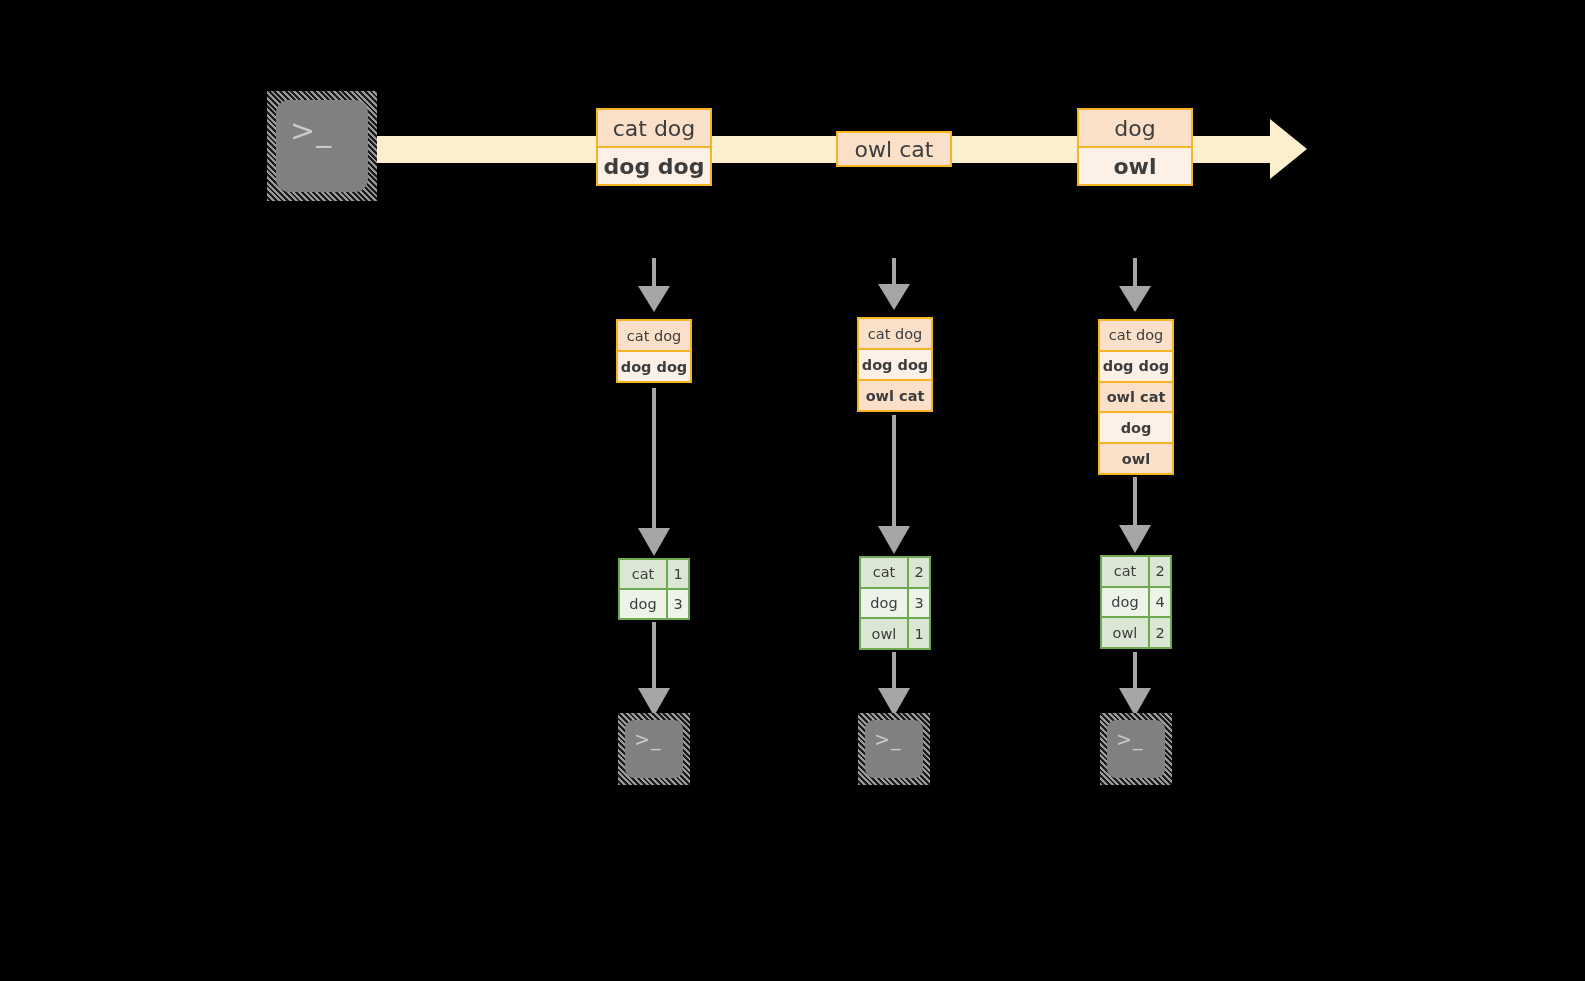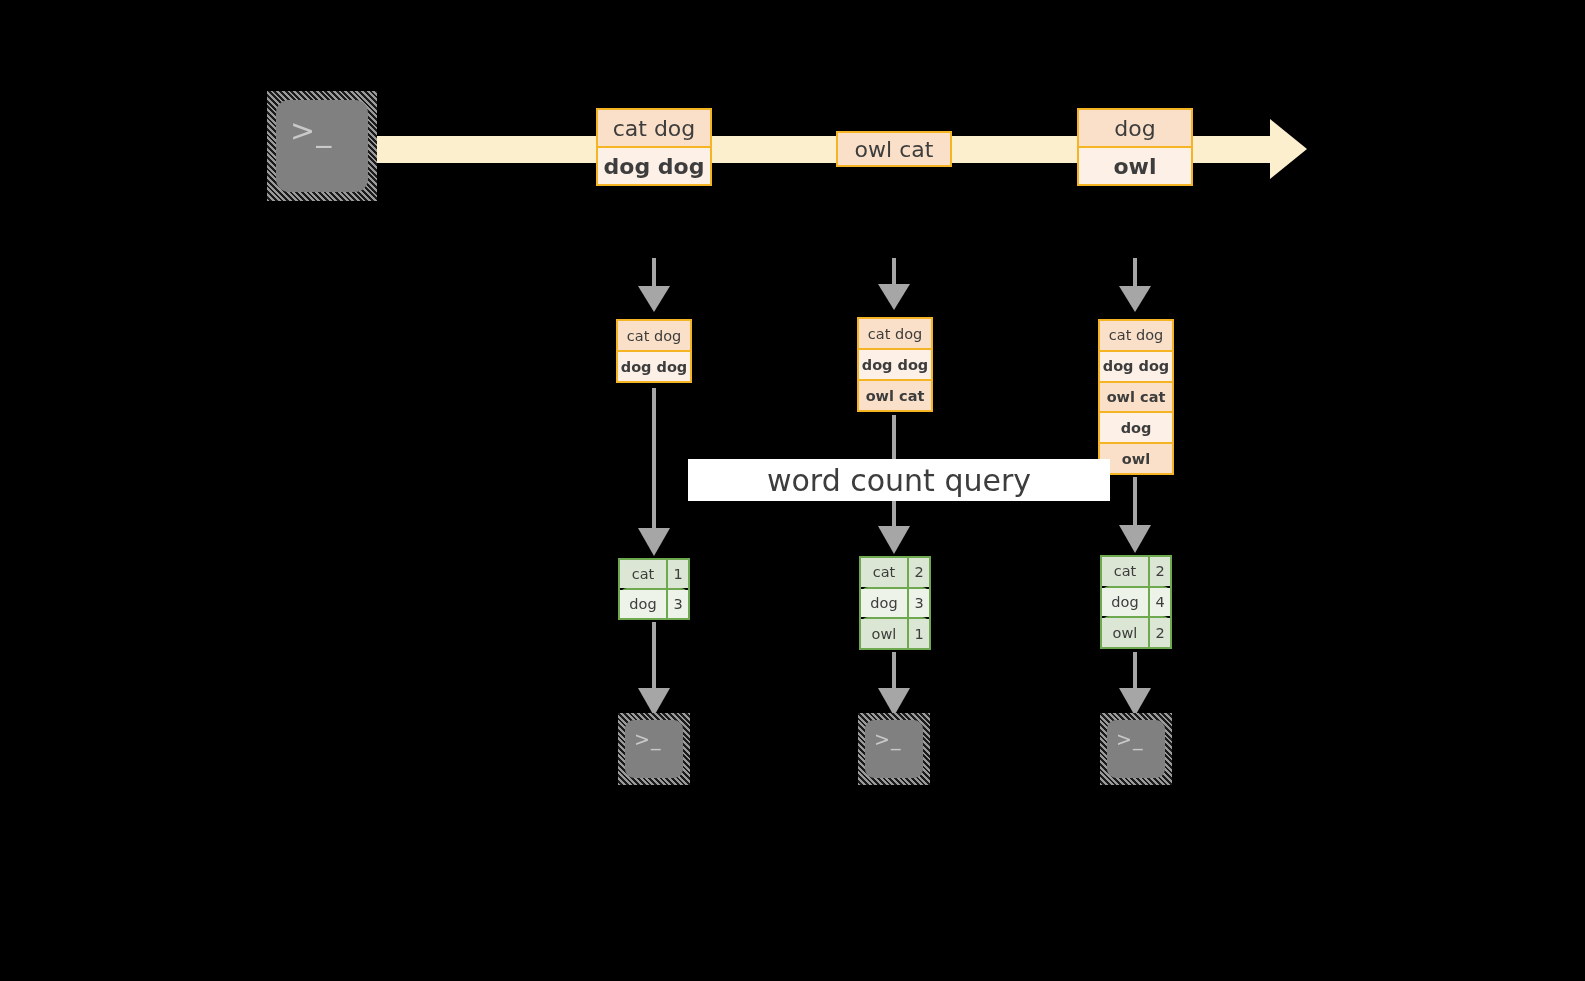--- a/index.html
+++ b/index.html
@@ -96,21 +96,20 @@
     box-sizing: border-box;
     border: 2px solid #6EA84F;
     display: flex;
     flex-direction: column;
     font-size: 14.5px;
   }
   .gbox .grow {
     flex: 1 1 auto;
     display: flex;
     box-sizing: border-box;
-    border-radius: 7px;
   }
   .gbox .grow + .grow { border-top: 2px solid #6EA84F; }
   .gbox .gk, .gbox .gv {
     box-sizing: border-box;
     display: flex;
     align-items: center;
     justify-content: center;
     color: #3d3d3d;
     white-space: nowrap;
   }
@@ -265,15 +264,14 @@
       <div class="gv">2</div>
     </div>
   </div>
 
   <div class="terminal small" style="left:1100px; top:713px; width:72px; height:72px;">
     <div class="terminal-inner">
       <span class="prompt">&gt;_</span>
     </div>
   </div>
 
-  <div class="banner" style="left:688px; top:459px; width:422px; height:42px;">word count query</div>
 
 </div>
 
 </body></html>

